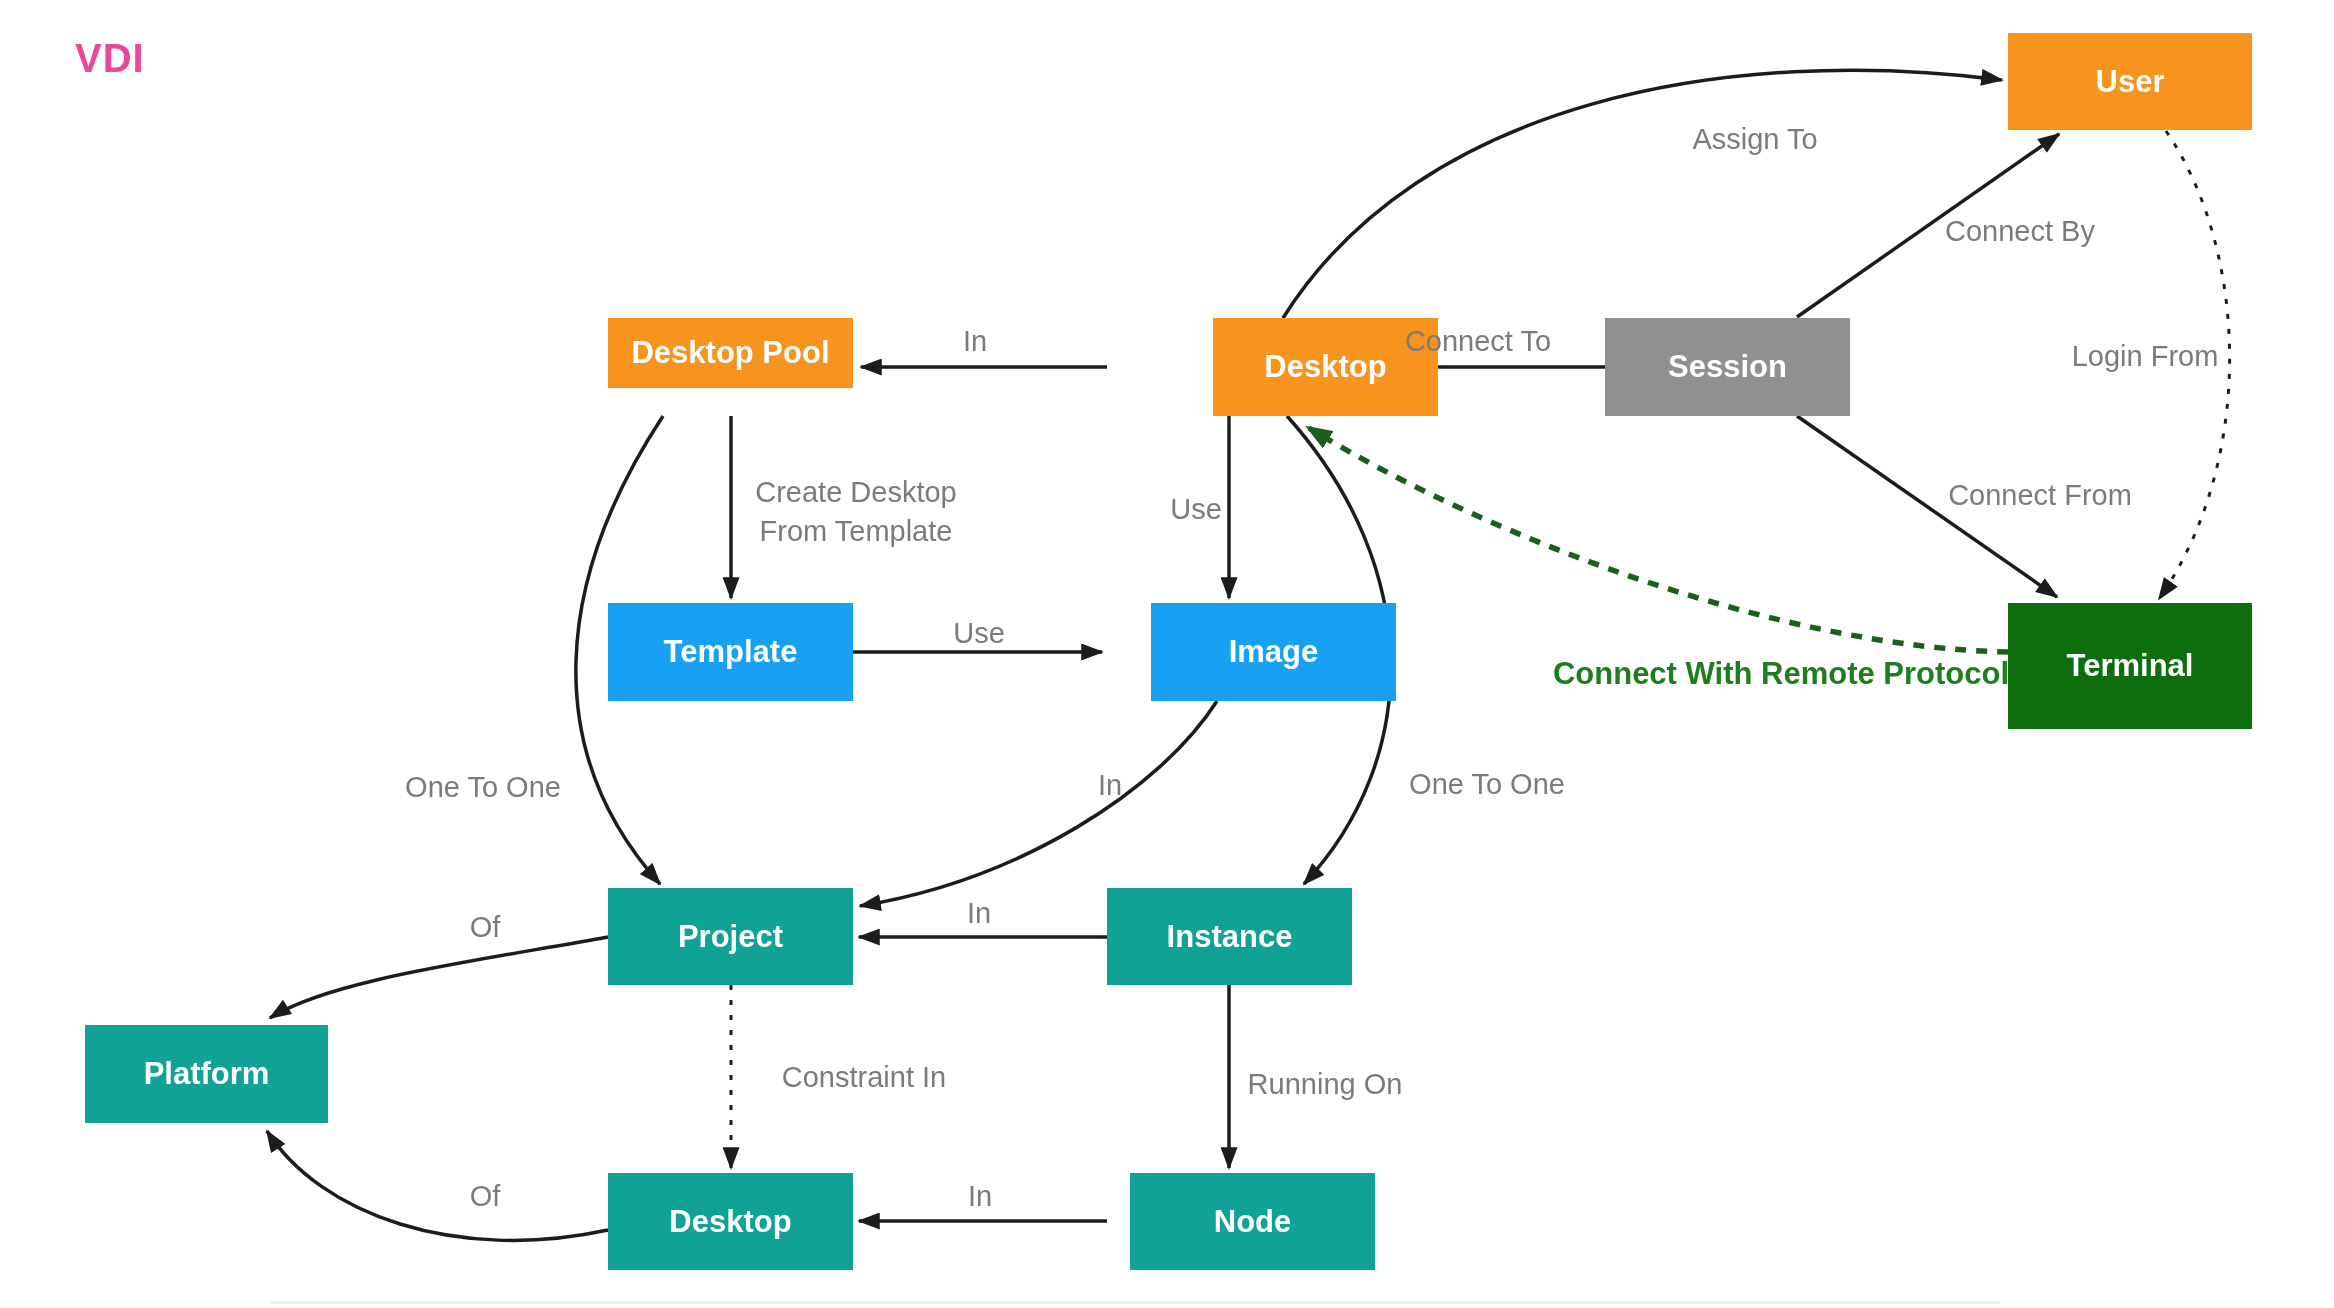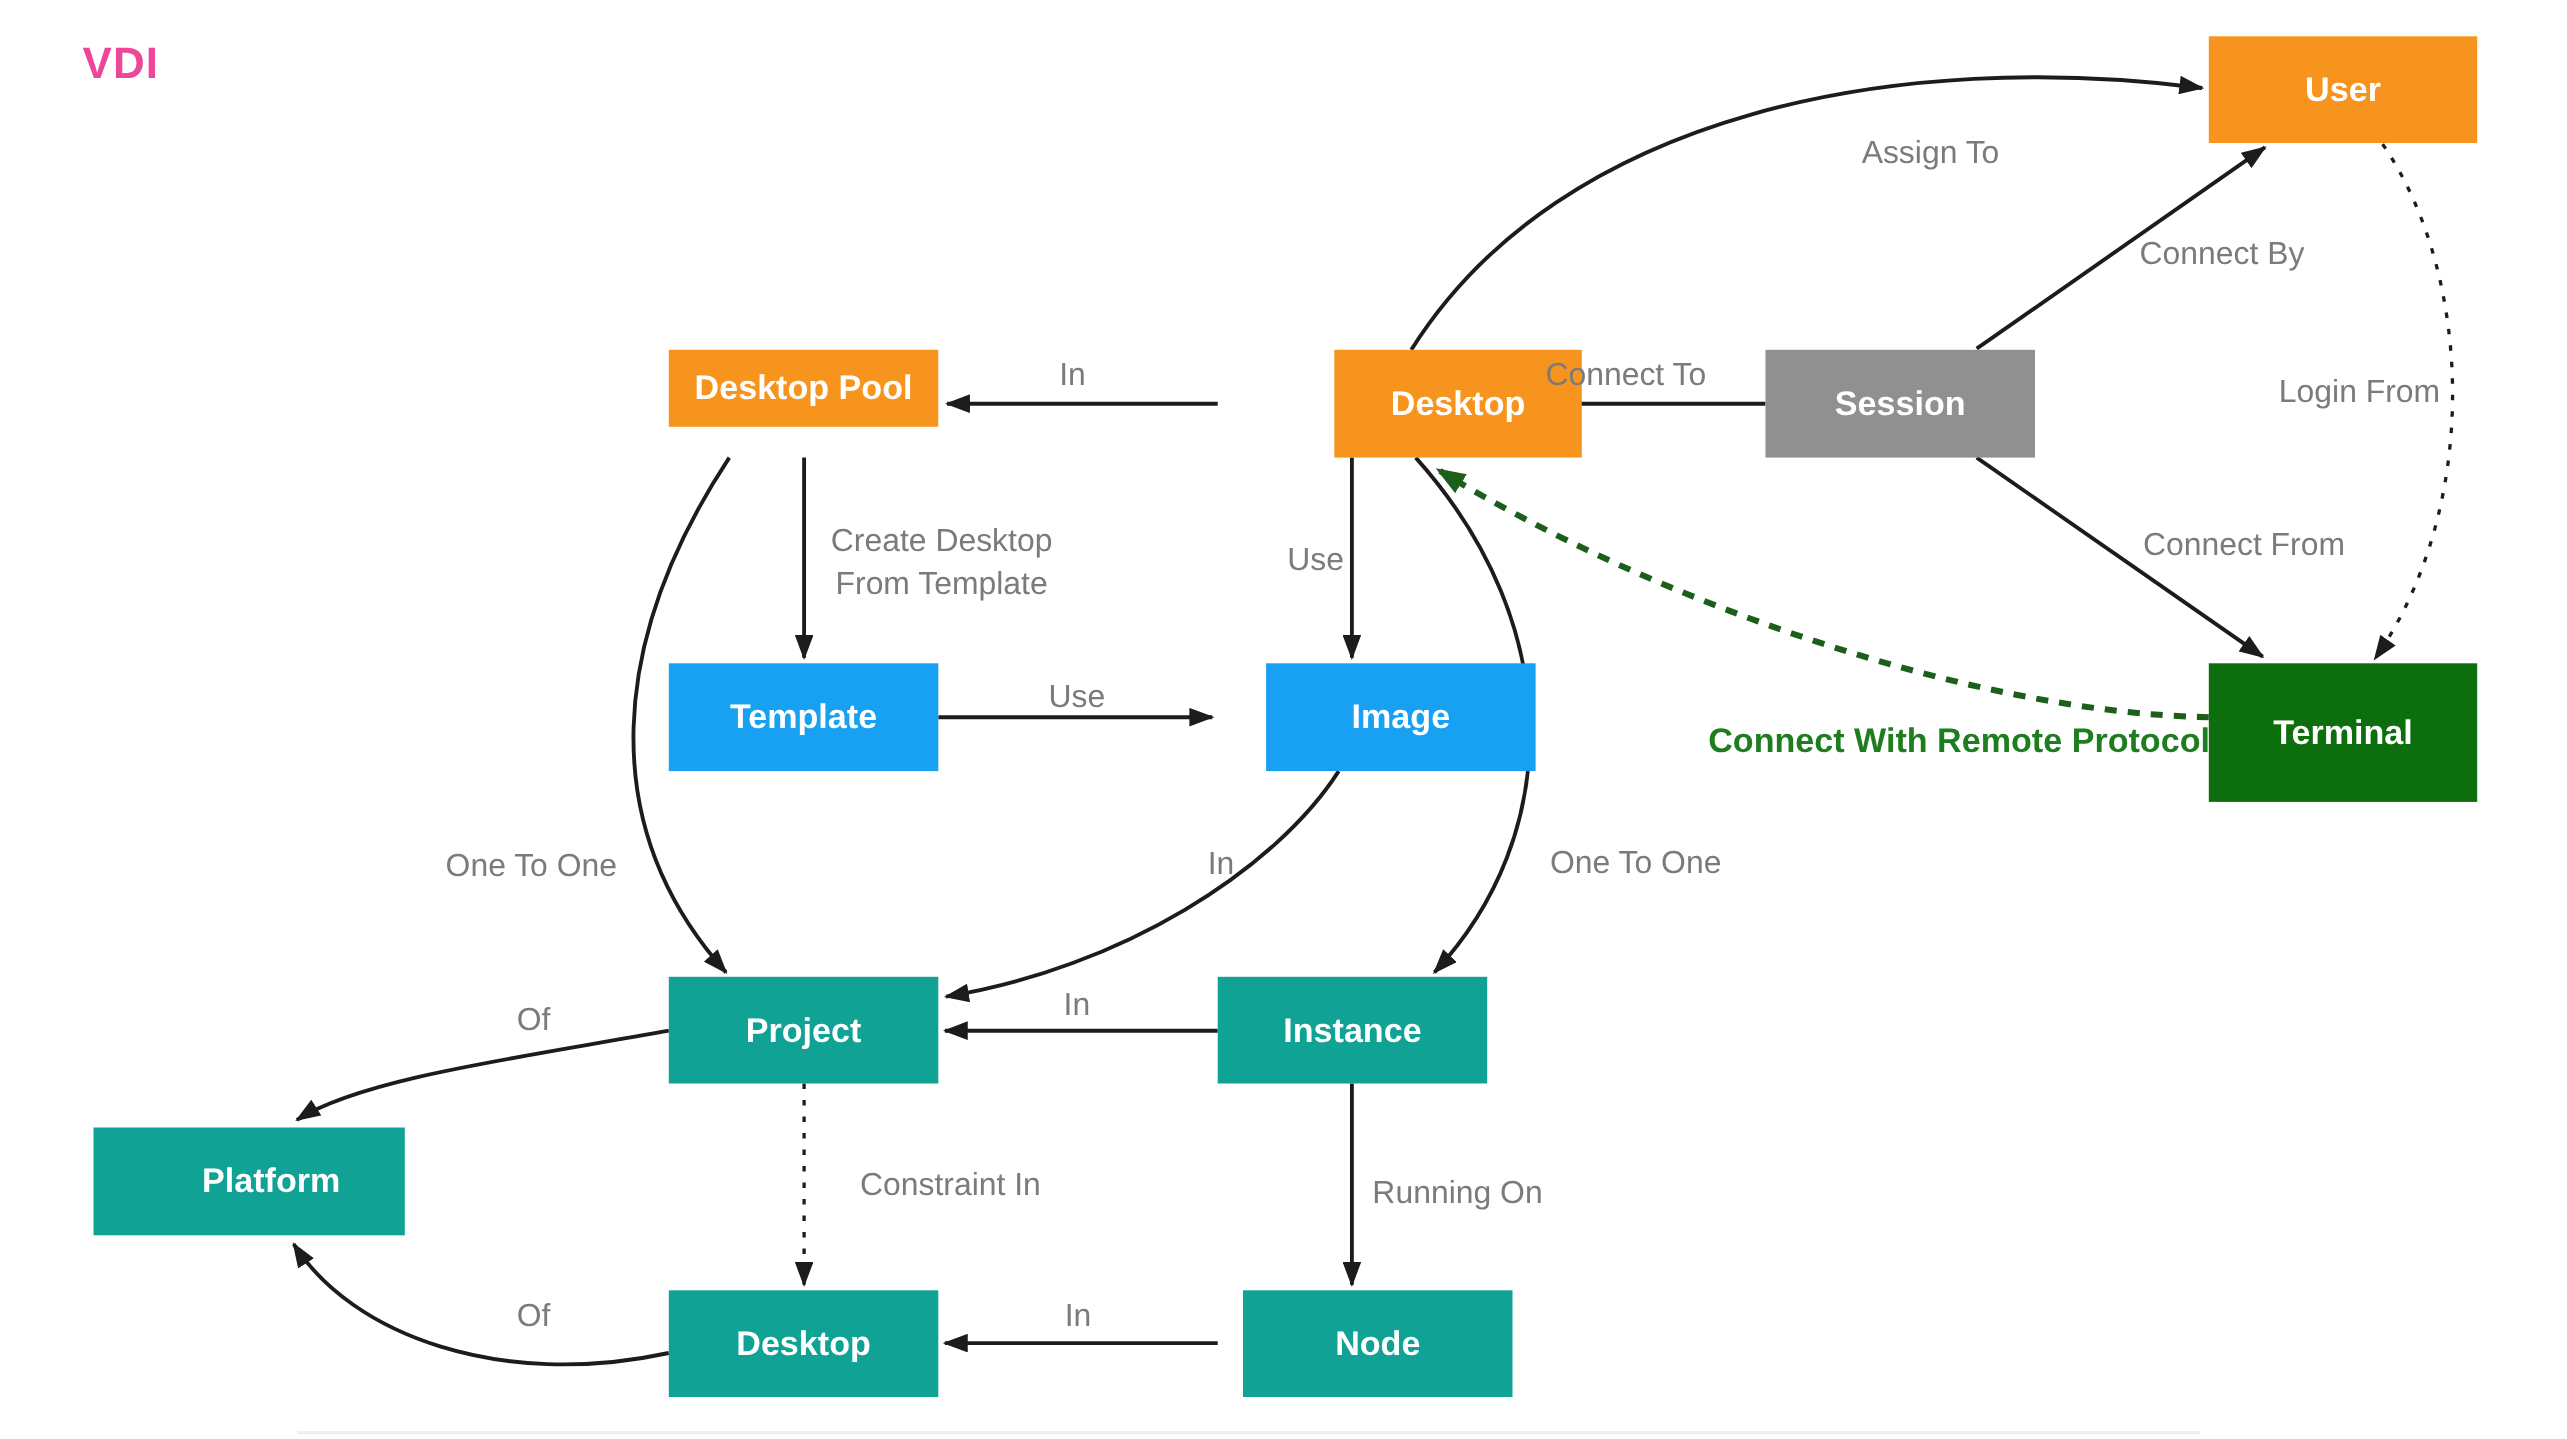--- a/index.html
+++ b/index.html
@@ -76,21 +76,21 @@
   <div id="node-layer">
       <div class="node" style="left: 608px; top: 318px; width: 245px; height: 70px; background: rgb(247, 148, 29);">Desktop Pool</div>
       <div class="node" style="left: 1165px; top: 318px; width: 225px; height: 98px; background: rgb(247, 148, 29); margin-left: 48px;">Desktop</div>
       <div class="node" style="left: 1605px; top: 318px; width: 245px; height: 98px; background: rgb(144, 144, 144);">Session</div>
       <div class="node" style="left: 2008px; top: 33px; width: 244px; height: 97px; background: rgb(247, 148, 29);">User</div>
       <div class="node" style="left: 608px; top: 603px; width: 245px; height: 98px; background: rgb(24, 160, 242);">Template</div>
       <div class="node" style="left: 1151px; top: 603px; width: 245px; height: 98px; background: rgb(24, 160, 242);">Image</div>
       <div class="node" style="left: 2008px; top: 603px; width: 244px; height: 126px; background: rgb(12, 110, 12);">Terminal</div>
       <div class="node" style="left: 608px; top: 888px; width: 245px; height: 97px; background: rgb(17, 162, 150);">Project</div>
       <div class="node" style="left: 1107px; top: 888px; width: 245px; height: 97px; background: rgb(17, 162, 150);">Instance</div>
-      <div class="node" style="left: 85px; top: 1025px; width: 243px; height: 98px; background: rgb(17, 162, 150); padding-left: 40px;">Platform</div>
+      <div class="node" style="left: 85px; top: 1025px; width: 243px; height: 98px; background: rgb(17, 162, 150);">Platform</div>
       <div class="node" style="left: 608px; top: 1173px; width: 245px; height: 97px; background: rgb(17, 162, 150);">Desktop</div>
       <div class="node" style="left: 1107px; top: 1173px; width: 245px; height: 97px; background: rgb(17, 162, 150); margin-left: 23px;">Node</div>
     </div>
   <div id="label-layer">
       <div class="edge-label" style="left: 975px; top: 342px;">In</div>
       <div class="edge-label" style="left: 1478px; top: 342px;">Connect To</div>
       <div class="edge-label" style="left: 1755px; top: 140px;">Assign To</div>
       <div class="edge-label" style="left: 2020px; top: 232px;">Connect By</div>
       <div class="edge-label" style="left: 2145px; top: 357px;">Login From</div>
       <div class="edge-label" style="left: 2040px; top: 496px;">Connect From</div>

